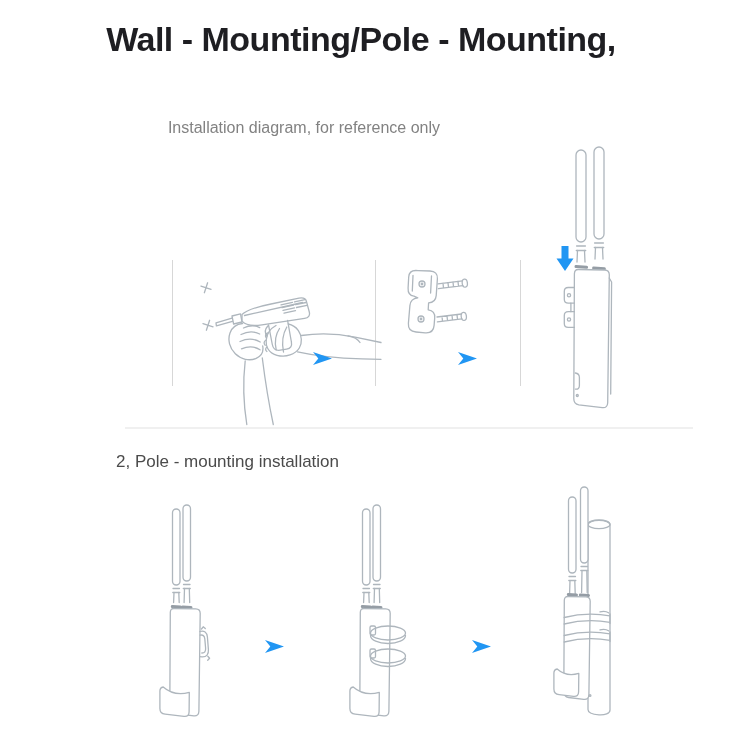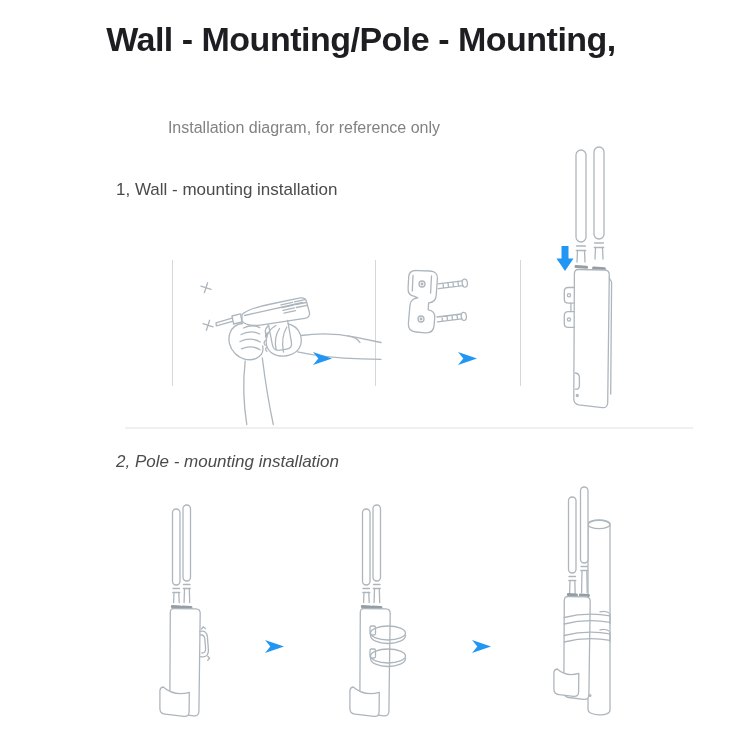--- a/index.html
+++ b/index.html
@@ -34,21 +34,20 @@
 </head>
 <body>
 
 <div class="page">
 
   <h1 class="abs title">
     <span>Wall - Mounting/Pole - Mounting,</span><br>
   </h1>
   <p class="abs subtitle">Installation diagram, for reference only</p>
 
-  <h2 class="abs sec-label" style="left:116px;top:180px;">1, Wall - mounting installation</h2>
 
   <div class="abs divider" style="left:172px;top:260px;"></div>
   <div class="abs divider" style="left:375px;top:260px;"></div>
   <div class="abs divider" style="left:520px;top:260px;"></div>
 
   <svg class="abs" style="left:183px;top:262px;" width="200" height="165" viewBox="0 0 200 165">
     <g class="ln">
       <path d="M23,20.5 L23,31 M17.7,25.7 L28.3,25.7" transform="rotate(18 23 25.7)"></path>
       <path d="M25,58 L25,68.5 M19.7,63.2 L30.3,63.2" transform="rotate(18 25 63.2)"></path>
     </g>
@@ -129,21 +128,21 @@
         <circle cx="21" cy="177.5" r="1.6"></circle>
     </g>
     <g class="ln">
       <path d="M27.3,231 C30.1,231.3 31.4,233 31.4,235.6 L31.4,243.6 C31.4,246.2 30,247.4 27.4,247.1"></path>
       <circle cx="29.3" cy="253.5" r="1"></circle>
     </g>
   </svg>
 
   <div class="abs separator" style="left:125px;top:427px;"></div>
 
-  <h2 class="abs sec-label" style="left:116px;top:452px;font-style:italic;">2, Pole - mounting installation</h2>
+  <h2 class="abs sec-label" style="left:116px;top:452px;">2, Pole - mounting installation</h2>
 
   <svg class="abs" style="left:150px;top:496px;" width="62" height="230" viewBox="0 0 62 230">
     <g class="ln">
       <rect x="22.5" y="13" width="7.5" height="76" rx="3.7"></rect>
       <path d="M23,92.5 L29.5,92.5 M22.8,96.5 L29.8,96.5"></path>
       <path d="M24,96.5 L23.6,106.5 M28.8,96.5 L29.2,106.5"></path>
     </g>
     <g class="ln">
       <rect x="33" y="9" width="7.5" height="76" rx="3.7"></rect>
       <path d="M33.5,88.5 L40,88.5 M33.3,92.5 L40.3,92.5"></path>

